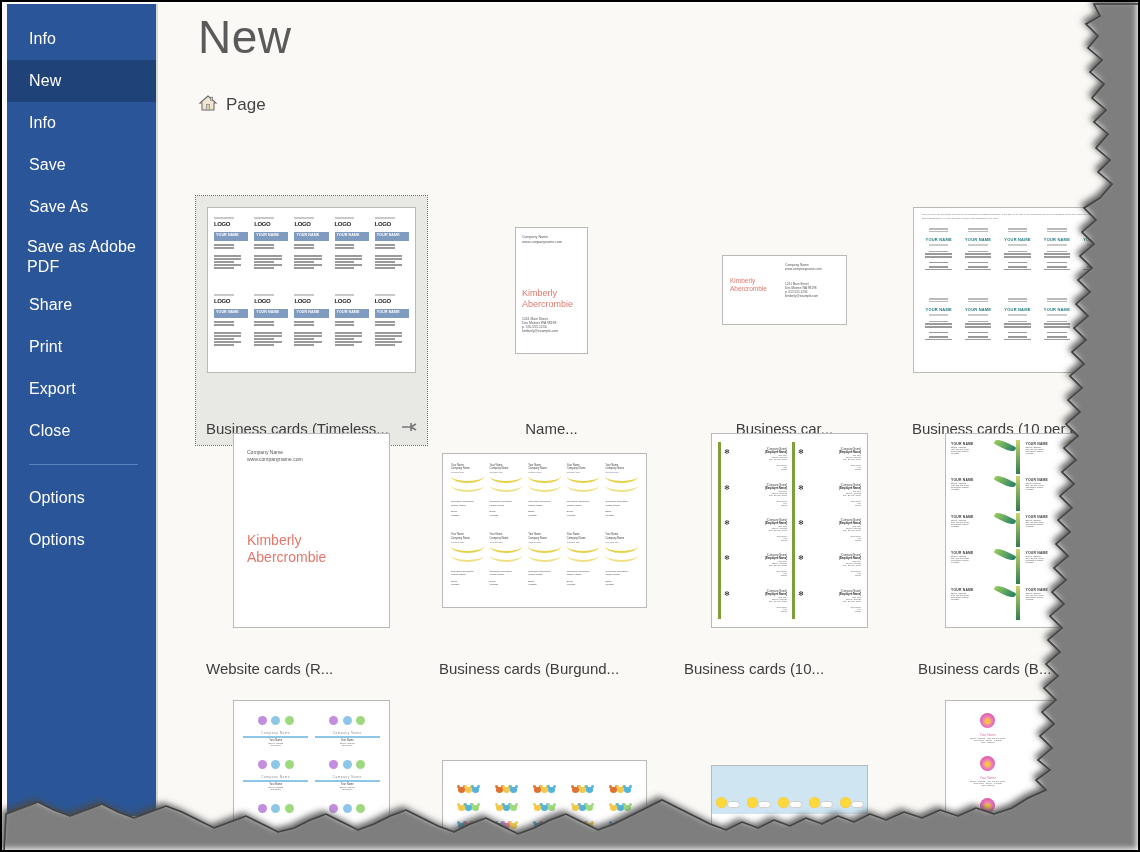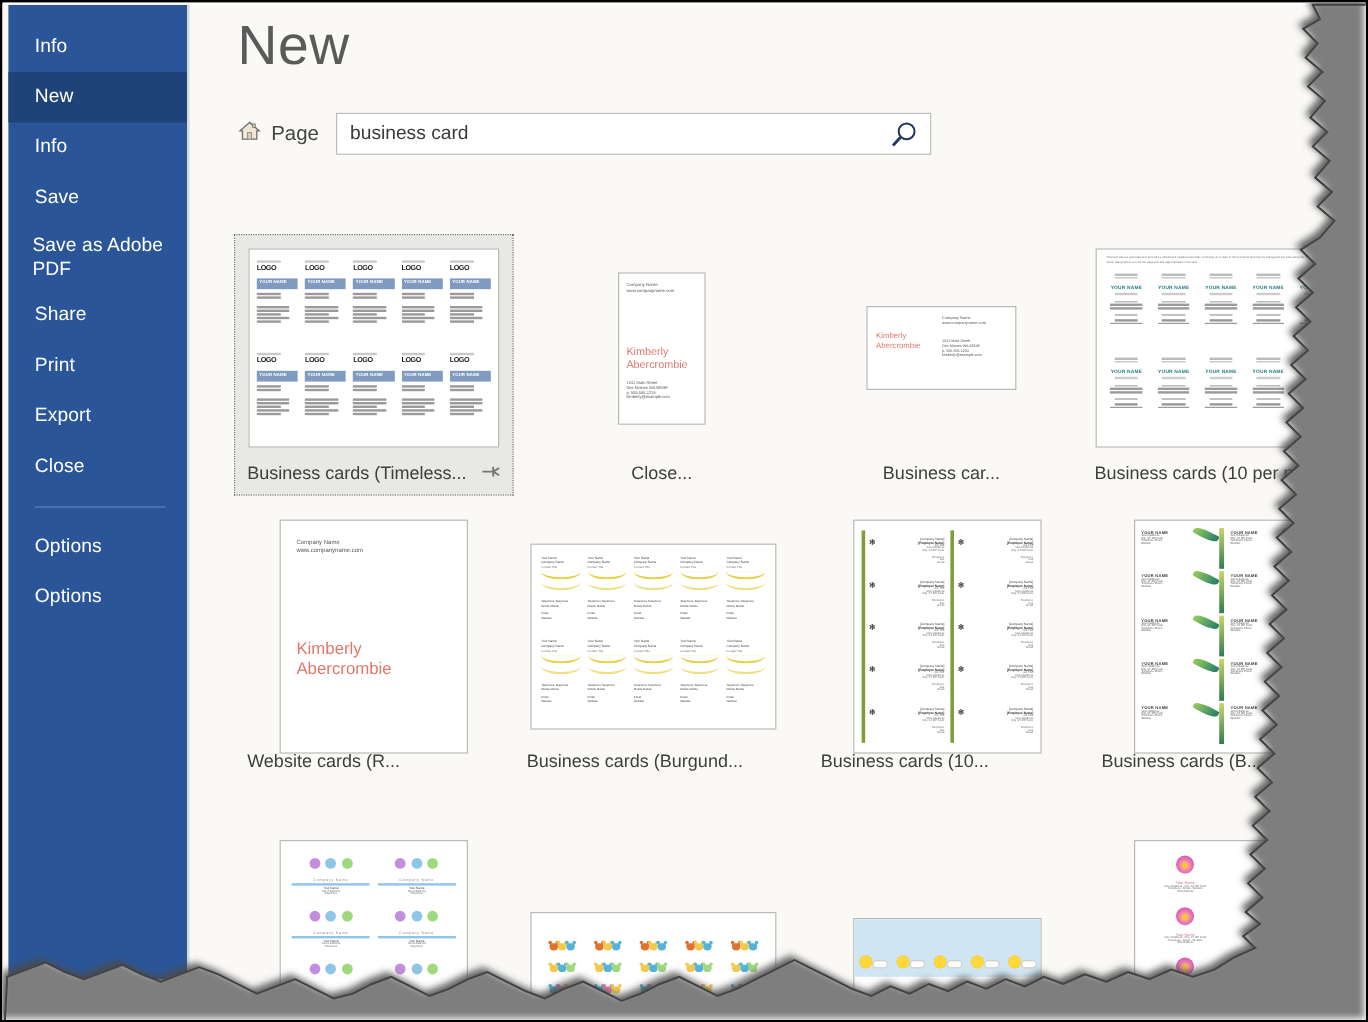--- a/index.html
+++ b/index.html
@@ -108,24 +108,25 @@
     height: 176px;
     display: flex; align-items: center; justify-content: center;
   }
   .thumb {
     background: #ffffff;
     border: 1px solid #b9b9b9;
     position: relative;
     overflow: hidden;
   }
   .tile-caption {
-    display: flex; align-items: flex-start; justify-content: space-between;
+    display: flex; align-items: flex-end; justify-content: space-between;
     font-size: 15px; color: #3d3d3d;
     padding: 8px 4px 4px 4px;
     white-space: nowrap;
+    margin-top: 34px;
   }
   .pin { flex: 0 0 auto; margin-left: 6px; }
   
   .sheet10 { display: grid; grid-template-columns: repeat(5, 1fr); grid-template-rows: repeat(2, 1fr); width: 100%; height: 100%; padding: 6px 4px; gap: 2px; }
   .minicard { position: relative; font-size: 2.6px; line-height: 1.45; color: #3b3b3b; padding: 2px; }
   .logo-txt { font-size: 6px; font-weight: bold; color: #222; letter-spacing: -.4px; }
   .tinyline { height: 1.6px; background: #9a9a9a; margin: 1.4px 0; }
   .tinyline.s { width: 58%; }
   .tinyline.m { width: 80%; }
   .tinyline.l { width: 96%; }
@@ -161,20 +162,23 @@
       </div>
       <div class="nav-item selected">
         <span>New</span>
       </div>
       <div class="nav-item">
         <span>Info</span>
       </div>
       <div class="nav-item">
         <span>Save</span>
       </div>
+      <div class="nav-item">
+        <span>Save As</span>
+      </div>
       <div class="nav-item two-line">
         <span>Save as Adobe PDF</span>
       </div>
       <div class="nav-item">
         <span>Share</span>
       </div>
       <div class="nav-item">
         <span>Print</span>
       </div>
       <div class="nav-item">
@@ -204,29 +208,20 @@
           <span>
             <svg width="20" height="18" viewBox="0 0 20 18">
               <path d="M10 2 L2 9 L4 9 L4 16 L16 16 L16 9 L18 9 Z" fill="#efe7d4" stroke="#6f6f6f" stroke-width="1.1"></path>
               <rect x="12.5" y="3.2" width="2.2" height="3" fill="#d8c9a8" stroke="#7a7a7a" stroke-width=".7"></rect>
               <rect x="8.3" y="10.5" width="3.4" height="5.5" fill="#d9cdae" stroke="#8a8a8a" stroke-width=".7"></rect>
             </svg>
           </span>
           <span id="home-label">Page</span>
         </div>
 
-        <div id="search-box">
-          <input id="search-input" type="text" value="business card" style="">
-          <button id="search-btn" title="Start searching">
-            <svg width="28" height="28" viewBox="0 0 28 28">
-              <circle cx="16.5" cy="10.5" r="6.6" fill="none" stroke="#1f3864" stroke-width="1.7"></circle>
-              <line x1="11.4" y1="15.4" x2="5.2" y2="22.2" stroke="#1f3864" stroke-width="2.4"></line>
-            </svg>
-          </button>
-        </div>
       </div>
 
       <div id="gallery">
 
         <div class="tile selected" style="left:40px; top:22px;">
           <div class="tile-inner">
             <div class="thumb-wrap">
               <div class="thumb" style="width:209px;height:166px;">
                 <div class="sheet10">
                   <div class="minicard">
@@ -402,21 +397,21 @@
                 <div style="height:44px"></div>
                 <div class="kimberly">Kimberly Abercrombie</div>
                 <div style="height:7px"></div>
                 <div style="font-size:3.4px;color:#555;">1241 Main Street</div>
                 <div style="font-size:3.4px;color:#555;">Des Moines WA 98198</div>
                 <div style="font-size:3.4px;color:#555;">p. 555.555.1234</div>
                 <div style="font-size:3.4px;color:#555;">kimberly@example.com</div>
               </div>
             </div>
             <div class="tile-caption" style="justify-content:center;">
-              <span>Close...</span>
+              <span>Name...</span>
             </div>
           </div>
         </div>
 
         <div class="tile" style="left:513px; top:22px;">
           <div class="tile-inner">
             <div class="thumb-wrap">
               <div class="thumb" style="width:125px;height:70px;padding:7px 7px;display:flex;gap:6px;">
                 <div style="flex:1;padding-top:14px;">
                   <div class="kimberly" style="font-size:6.5px;line-height:7.5px;">Kimberly Abercrombie</div>

